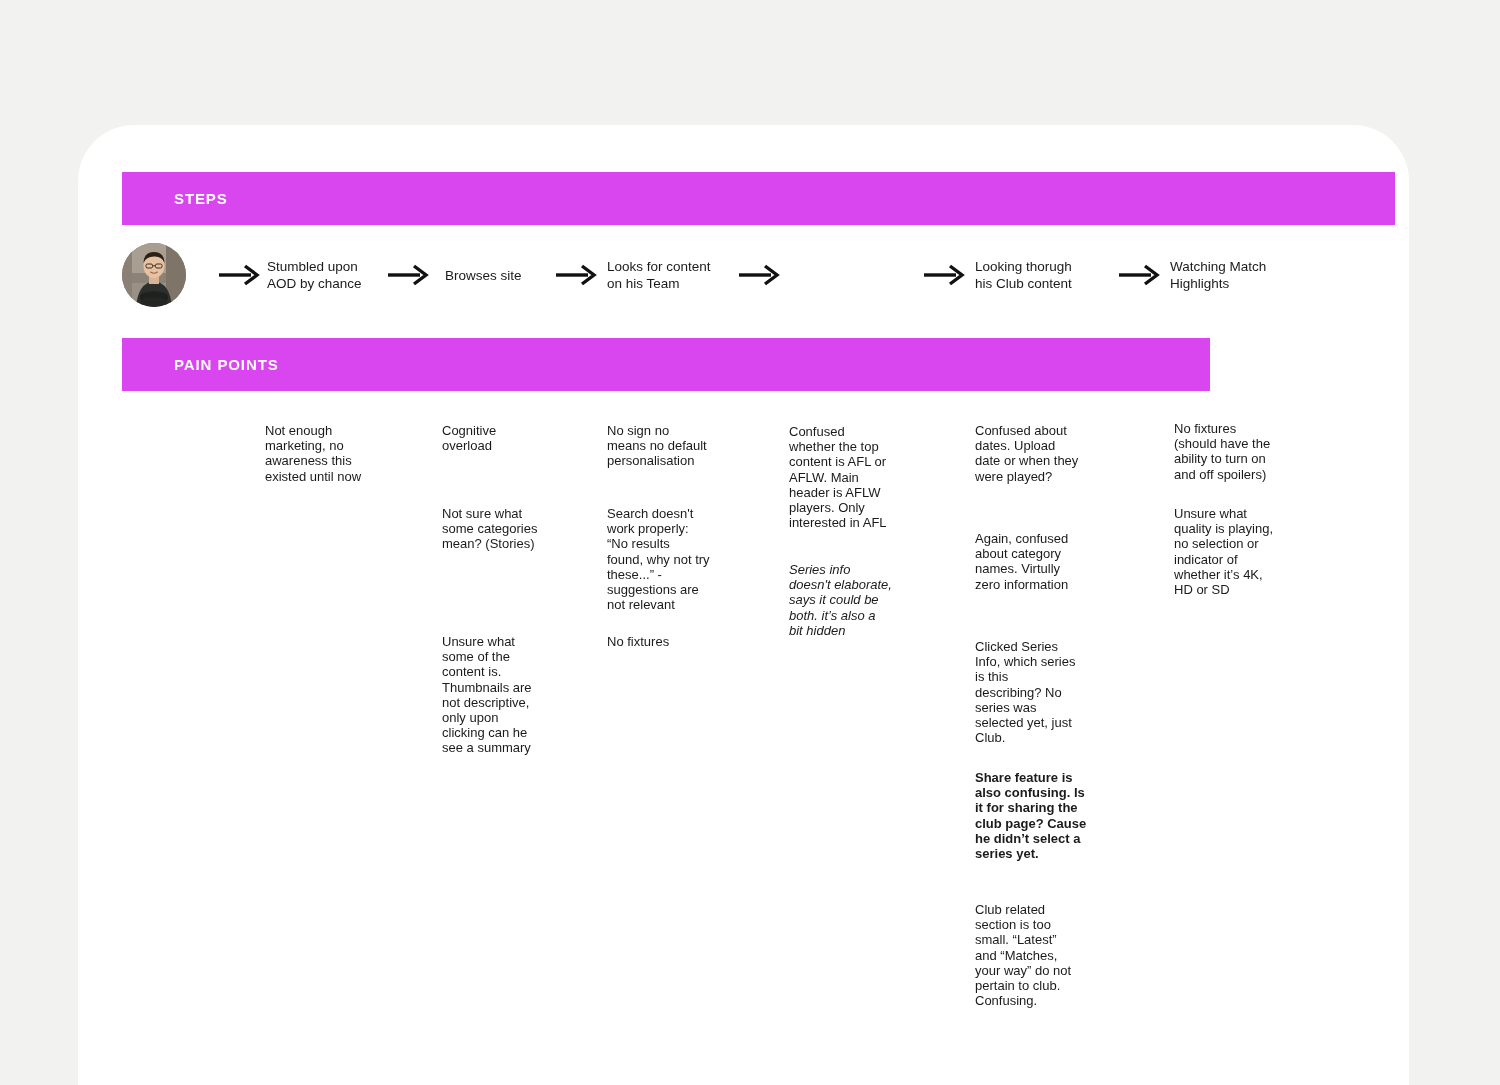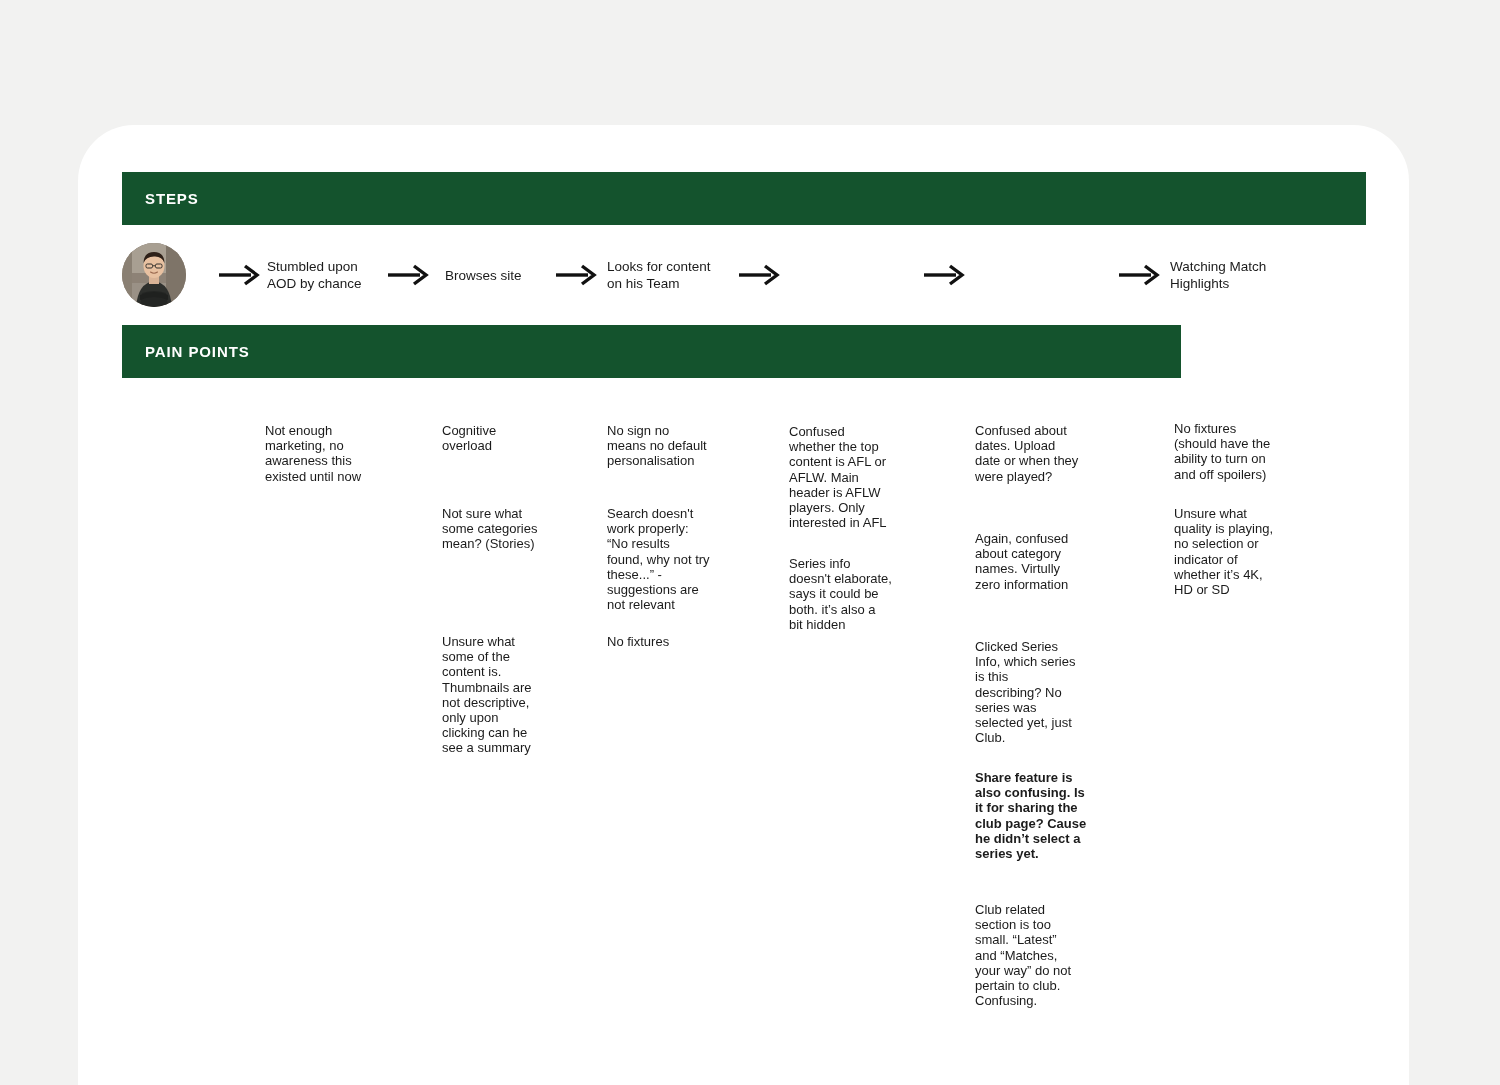--- a/index.html
+++ b/index.html
@@ -24,40 +24,41 @@
     width: 1331px;
     height: 960px;
     background: #ffffff;
     border-top-left-radius: 56px;
     border-top-right-radius: 56px;
   }
 
   
   .section-bar {
     position: absolute;
-    background: #14532d;
+    background: #d946ef;
     display: flex;
     align-items: center;
+    padding-left: 29px;
   }
   .section-bar .section-title {
     color: #ffffff;
     font-size: 15px;
     font-weight: bold;
     letter-spacing: 0.9px;
     padding-left: 23px;
   }
   #steps-bar {
     left: 44px;
     top: 47px;
     width: 1244px;
     height: 53px;
   }
   #pain-bar {
     left: 44px;
-    top: 200px;
+    top: 213px;
     width: 1059px;
     height: 53px;
   }
 
   
   #steps-row {
     position: absolute;
     left: 44px;
     top: 110px;
     width: 1250px;
@@ -217,20 +218,24 @@
 
     <div class="step-cell" style="left:801px;">
       <span class="arrow">
         <svg width="42" height="26" viewBox="0 0 42 26" aria-hidden="true">
           <line x1="1" y1="13" x2="33" y2="13" stroke="#111" stroke-width="3.4"></line>
           <polyline points="27,4 39,13 27,22" fill="none" stroke="#111" stroke-width="3.4"></polyline>
         </svg>
       </span>
     </div>
 
+    <div class="step-cell" style="left:853px;">
+      <span class="step-label">Looking thorugh
+his Club content</span>
+    </div>
 
     <div class="step-cell" style="left:996px;">
       <span class="arrow">
         <svg width="42" height="26" viewBox="0 0 42 26" aria-hidden="true">
           <line x1="1" y1="13" x2="33" y2="13" stroke="#111" stroke-width="3.4"></line>
           <polyline points="27,4 39,13 27,22" fill="none" stroke="#111" stroke-width="3.4"></polyline>
         </svg>
       </span>
     </div>
 
@@ -285,21 +290,21 @@
     </div>
 
     <div class="pain-col" style="left:711px;">
       <div class="pain-item" style="top:9px;">Confused
 whether the top
 content is AFL or
 AFLW. Main
 header is AFLW
 players. Only
 interested in AFL</div>
-      <div class="pain-item" style="top:141px;">Series info
+      <div class="pain-item" style="top:147px;font-style:italic;">Series info
 doesn't elaborate,
 says it could be
 both. it’s also a
 bit hidden</div>
     </div>
 
     <div class="pain-col" style="left:897px;">
       <div class="pain-item" style="top:8px;">Confused about
 dates. Upload
 date or when they

